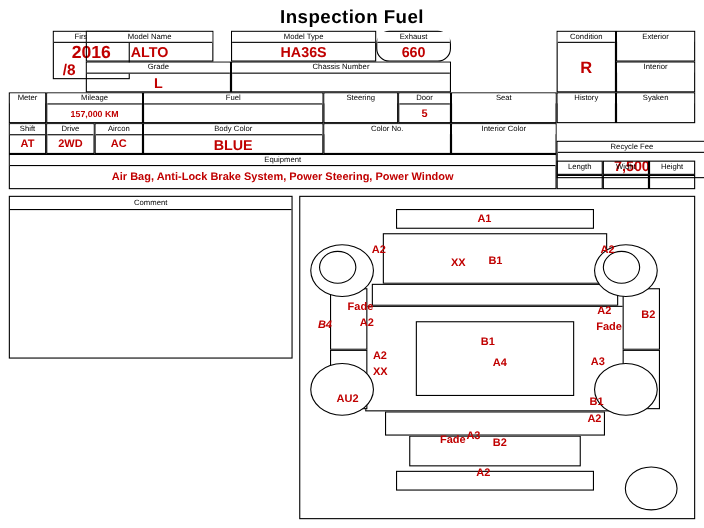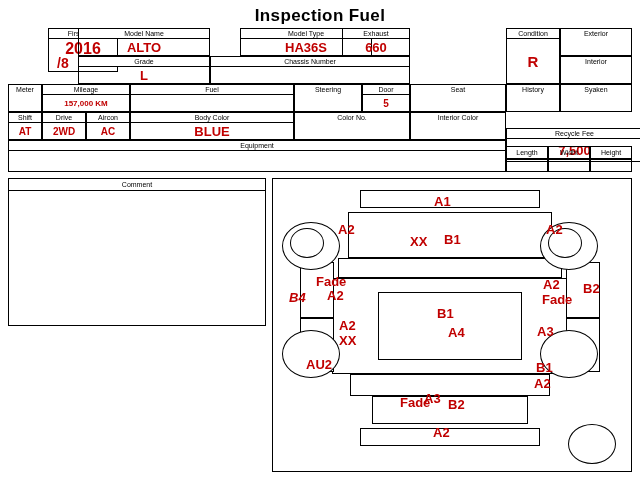--- a/index.html
+++ b/index.html
@@ -21,53 +21,53 @@
   .val-xs{font-size:8px;text-align:right;color:#c00000;font-weight:bold;}
   .cell{position:absolute;box-sizing:border-box;border:1px solid #000;display:flex;flex-direction:column;}
   .cell .lbl{border-bottom:1px solid #000;background:#fff;}
   .cell .v{flex:1;display:flex;align-items:center;justify-content:center;}
   .plain{position:absolute;box-sizing:border-box;border:1px solid #000;display:flex;align-items:center;justify-content:center;}
   
   .pane-hd{font-size:7px;text-align:center;border-bottom:1px solid #000;padding:2px 0;}
   .note-body{font-size:8px;color:#c00000;padding:3px 4px;line-height:10px;}
   
   .dg{position:absolute;box-sizing:border-box;border:1px solid #000;background:#fff;}
-  .dgm{position:absolute;color:#c00000;font-size:13px;font-weight:bold;}
+  .dgm{position:absolute;color:#c00000;font-size:10px;font-weight:bold;}
   .el{position:absolute;box-sizing:border-box;border:1px solid #000;border-radius:50%;background:#fff;}
 </style>
 </head>
 <body>
 
 <div class="sheet">
 
   <div class="title">Inspection Fuel</div>
 
   <div class="cell" style="left:8px;top:28px;width:70px;height:44px;margin-left:40px;">
     <div class="lbl">First Reg.</div>
     <div class="v" style="flex-direction:column;justify-content:center;">
       <div class="val" style="font-size:16px;line-height:15px;">2016</div>
       <div class="val" style="font-size:14px;line-height:14px;align-self:flex-start;margin-left:8px;">/8</div>
     </div>
   </div>
 
-  <div class="cell" style="left:78px;top:28px;width:132px;height:28px;">
+  <div class="cell" style="left:78px;top:28px;width:116px;height:28px;">
     <div class="lbl">Model Name</div>
     <div class="v">
         <span class="val">ALTO</span>
       </div>
   </div>
 
-  <div class="cell" style="left:210px;top:28px;width:132px;height:28px;margin-left:30px;">
+  <div class="cell" style="left:210px;top:28px;width:132px;height:28px;">
     <div class="lbl">Model Type</div>
     <div class="v">
         <span class="val">HA36S</span>
       </div>
   </div>
 
-  <div class="cell" style="left:342px;top:28px;width:68px;height:28px;">
+  <div class="cell" style="left:342px;top:28px;width:68px;height:28px;border-radius:12px;">
     <div class="lbl">Exhaust</div>
     <div class="v">
         <span class="val">660</span>
       </div>
   </div>
 
   <div class="cell" style="left:78px;top:56px;width:132px;height:28px;">
     <div class="lbl">Grade</div>
     <div class="v">
         <span class="val">L</span>
@@ -154,20 +154,23 @@
   </div>
   <div class="cell" style="left:506px;top:128px;width:137px;height:34px;">
     <div class="lbl">Recycle Fee</div>
     <div class="v">
         <span class="val">7,500</span>
       </div>
   </div>
 
   <div class="cell" style="left:8px;top:140px;width:498px;height:32px;">
     <div class="lbl">Equipment</div>
+    <div class="v">
+        <span class="val-sm" style="font-size:10px;">Air Bag, Anti-Lock Brake System, Power Steering, Power Window</span>
+      </div>
   </div>
 
   <div class="plain" style="left:506px;top:146px;width:42px;height:13px;">
     <span class="lbl">Length</span>
   </div>
   <div class="plain" style="left:548px;top:146px;width:42px;height:13px;">
     <span class="lbl">Widht</span>
   </div>
   <div class="plain" style="left:590px;top:146px;width:42px;height:13px;">
     <span class="lbl">Height</span>

